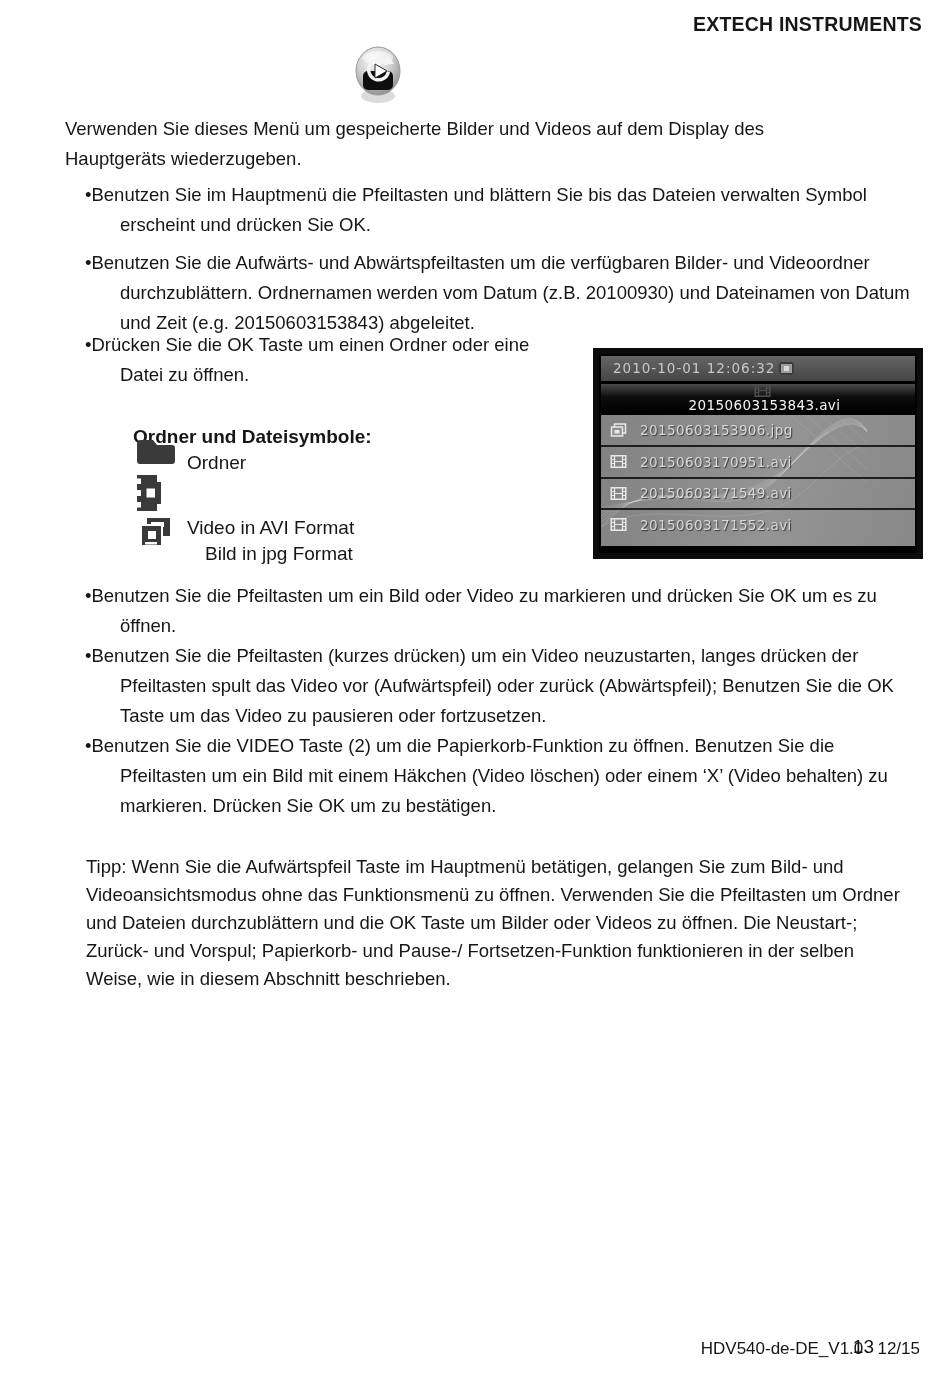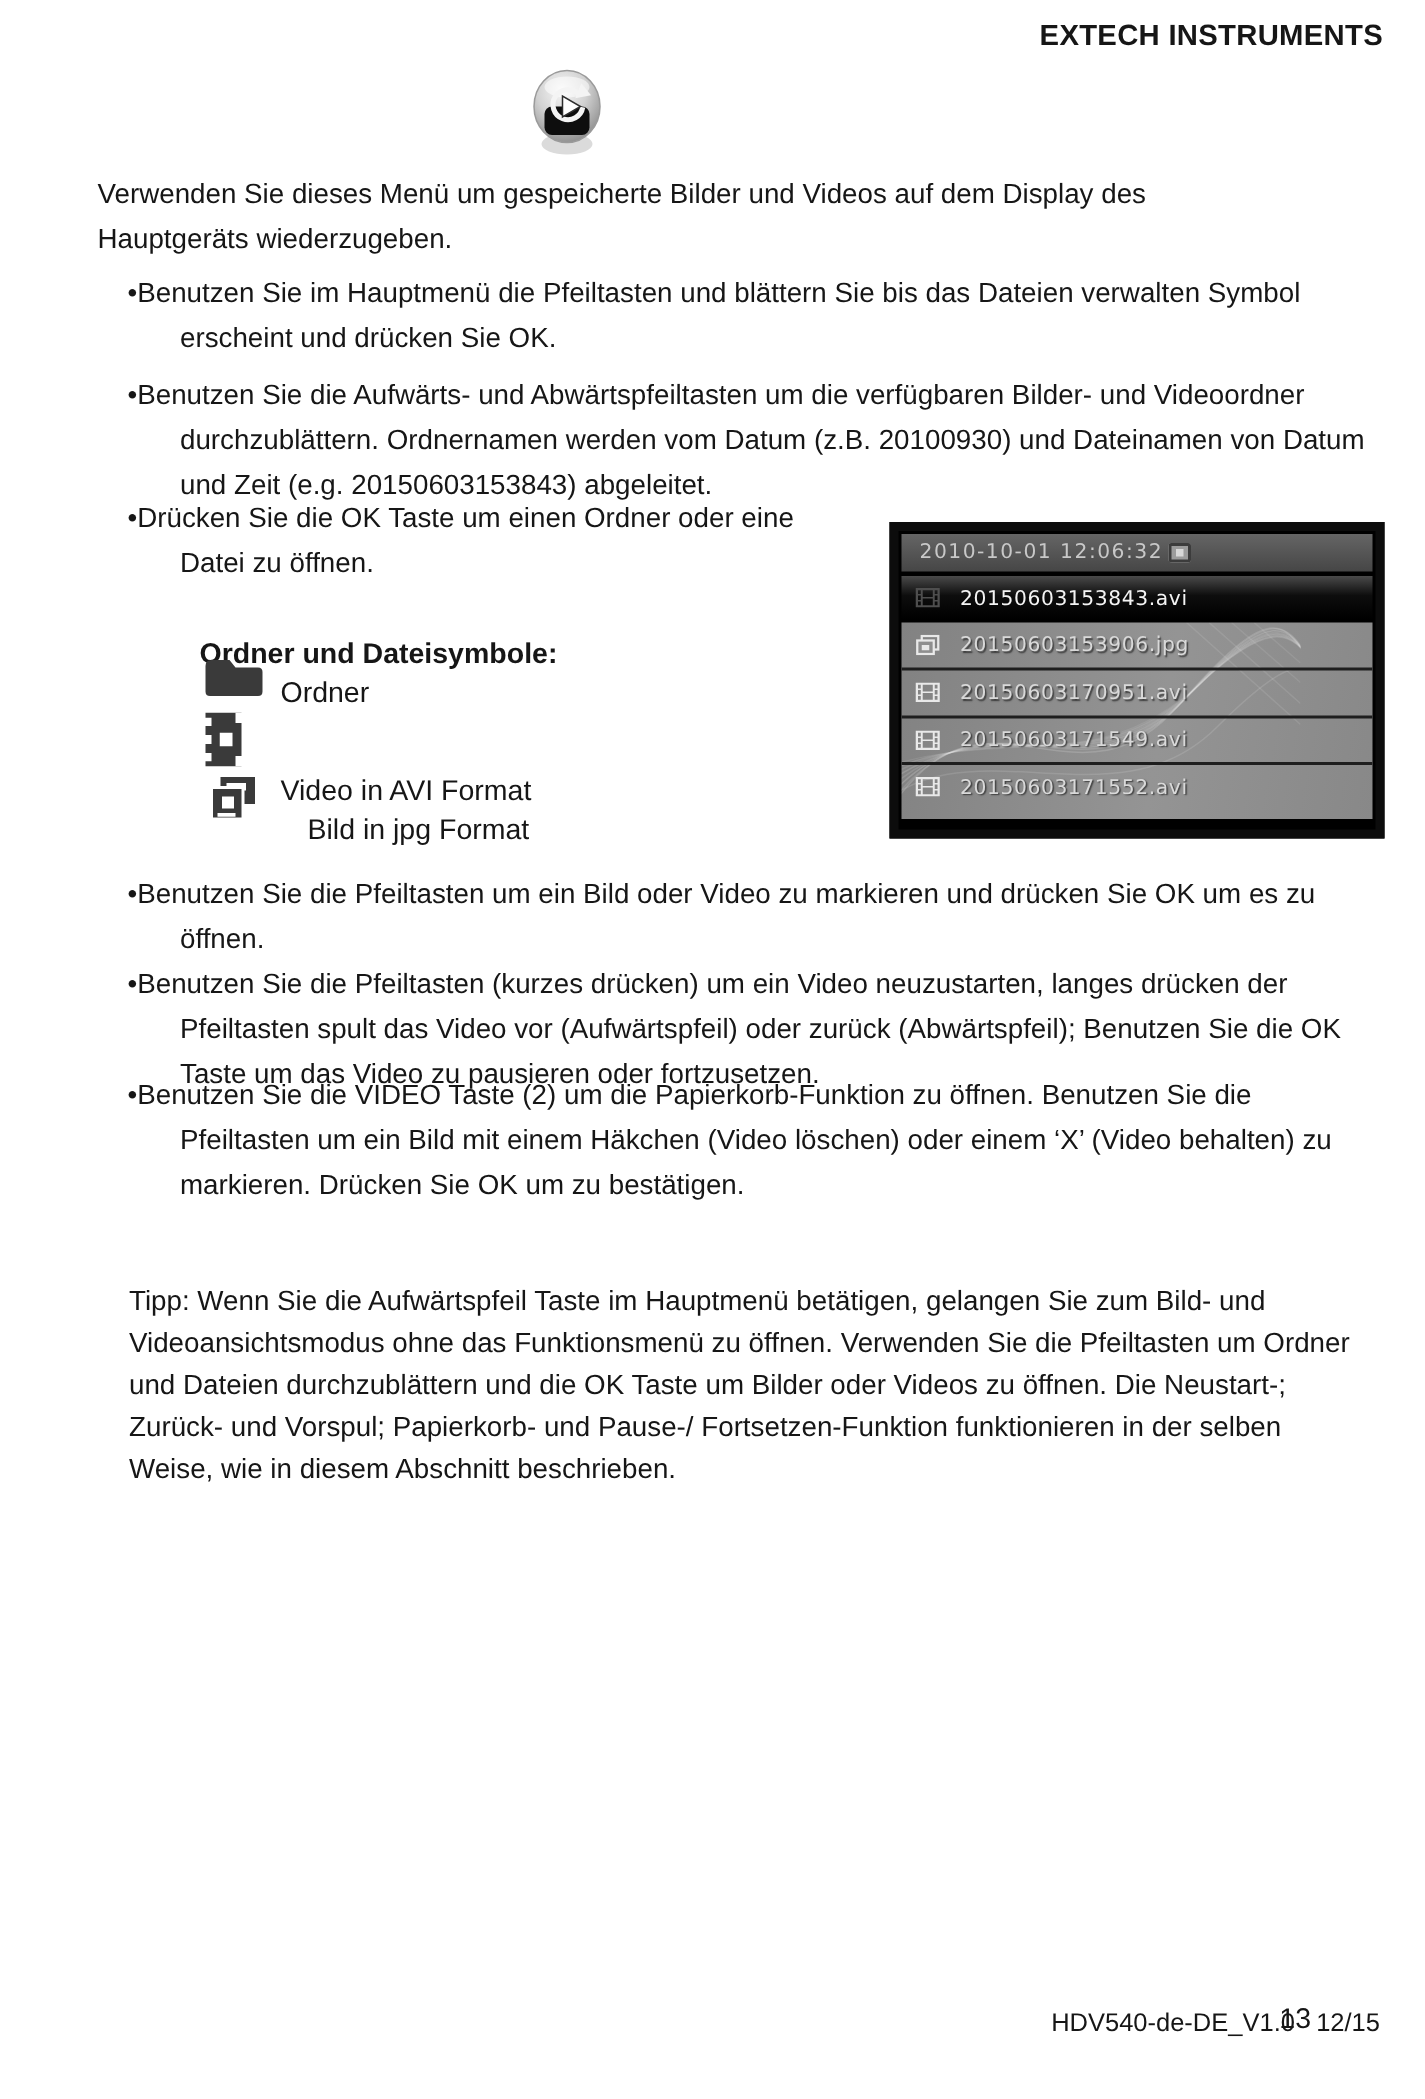--- a/index.html
+++ b/index.html
@@ -10,21 +10,21 @@
 
   .title{position:absolute;top:75px;left:8px;font-size:26px;font-weight:bold;letter-spacing:.2px;}
   .title-icon{position:absolute;top:44px;left:354px;width:48px;height:60px;}
 
   .intro{position:absolute;top:114px;left:65px;width:800px;font-size:18.5px;line-height:30px;}
 
   .bullet{position:absolute;left:85px;width:790px;font-size:18.5px;line-height:30px;
           padding-left:35px;text-indent:-35px;}
   .bullet .marker{font-size:18.5px;}
   .b1{top:180px;} .b2{top:248px;} .b3{top:330px;width:452px;}
-  .b4{top:581px;} .b5{top:641px;} .b6{top:715px;}
+  .b4{top:581px;} .b5{top:641px;} .b6{top:731px;}
 
   .sym-heading{position:absolute;top:426px;left:133px;font-size:19px;font-weight:bold;}
   .sym-label{position:absolute;font-size:19px;}
   .lab-folder{left:187px;top:452px;} .lab-film{left:187px;top:497px;margin-top:20px;} .lab-img{left:205px;top:543px;}
   .ico{position:absolute;}
   .ico-folder{left:136px;top:437px;} .ico-film{left:134px;top:475px;} .ico-img{left:139px;top:518px;}
 
   .tip{position:absolute;top:853px;left:86px;width:828px;font-size:18.5px;line-height:28px;}
 
   .footer-page{position:absolute;top:1336px;left:0;width:874px;text-align:right;font-size:19px;}
@@ -35,21 +35,21 @@
           border:6px solid #0c0c0c;background:#000;}
   .scr-header{height:25px;margin:2px 2px 0 2px;position:relative;box-sizing:border-box;
               background:linear-gradient(#656565,#464646);
               color:#c8c8c8;font-size:13.5px;line-height:25px;padding-left:12px;letter-spacing:1px;
               font-family:"DejaVu Sans",sans-serif;}
   .scr-card{position:absolute;top:6px;left:178px;width:15px;height:13px;border-radius:2px;
             background:#9c9c9c;box-shadow:inset 0 0 0 2px #3c3c3c;}
   .scr-card::after{content:"";position:absolute;left:5px;top:4px;width:5px;height:5px;background:#d8d8d8;}
   .scr-row-sel{height:29px;margin:3px 2px 0 2px;display:flex;align-items:center;
                background:linear-gradient(#4a4a4a,#0d0d0d 45%,#000 100%);
-               color:#f4f4f4;font-size:13.5px;letter-spacing:.4px;font-family:"DejaVu Sans",sans-serif;}
+               color:#f4f4f4;font-size:13.5px;letter-spacing:.4px;font-family:"DejaVu Sans",sans-serif;flex-direction:column;}
   .scr-body{position:relative;margin:2px 2px 0 2px;height:131px;overflow:hidden;
             background:linear-gradient(100deg,#828282,#949494 55%,#888888);}
   .swirl{position:absolute;left:0;top:0;}
   .scr-row{position:relative;height:31.5px;display:flex;align-items:center;box-sizing:border-box;
            border-top:2px solid #1e1e1e;color:#d9d9d9;font-size:13.5px;letter-spacing:.4px;
            text-shadow:1px 1px 1px rgba(30,30,30,.75);font-family:"DejaVu Sans",sans-serif;}
   .scr-row:first-of-type{border-top:none;height:30px;}
   .fi{display:inline-flex;margin-left:9px;width:17px;justify-content:center;}
   .fname{margin-left:13px;}
 </style>

